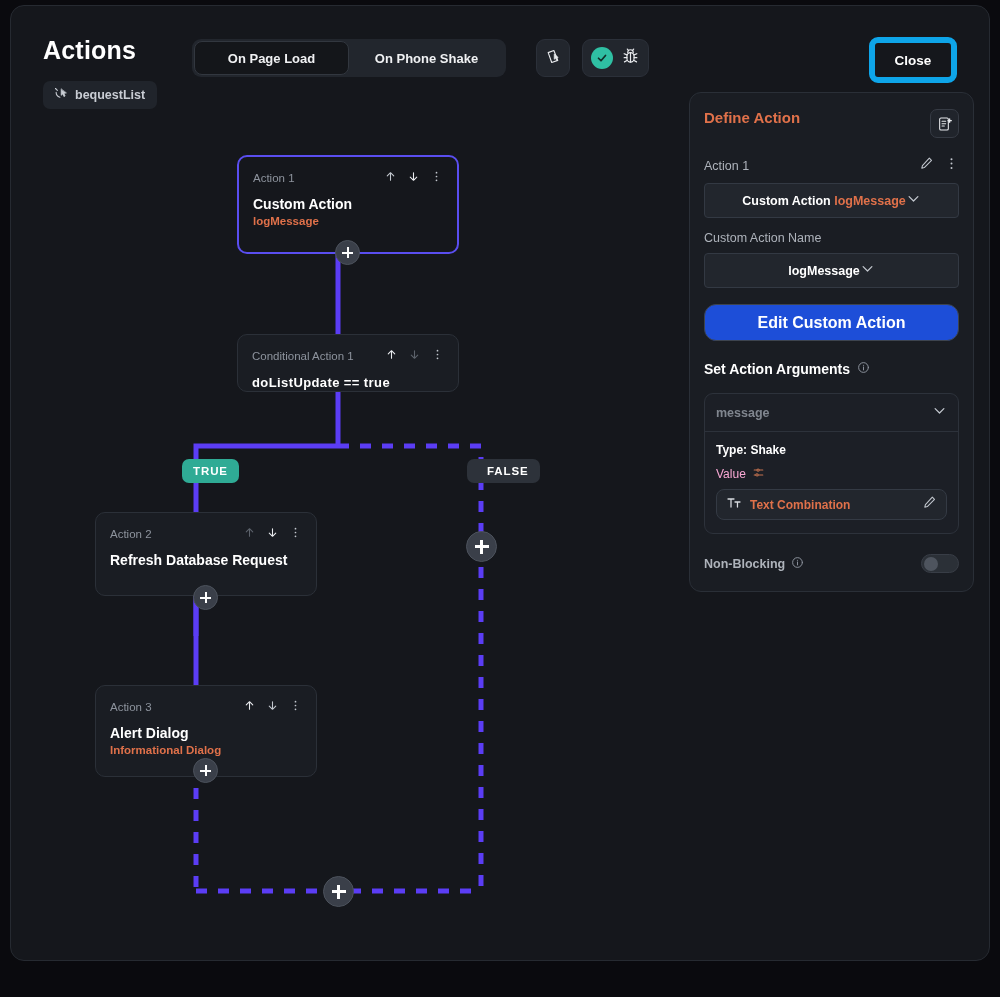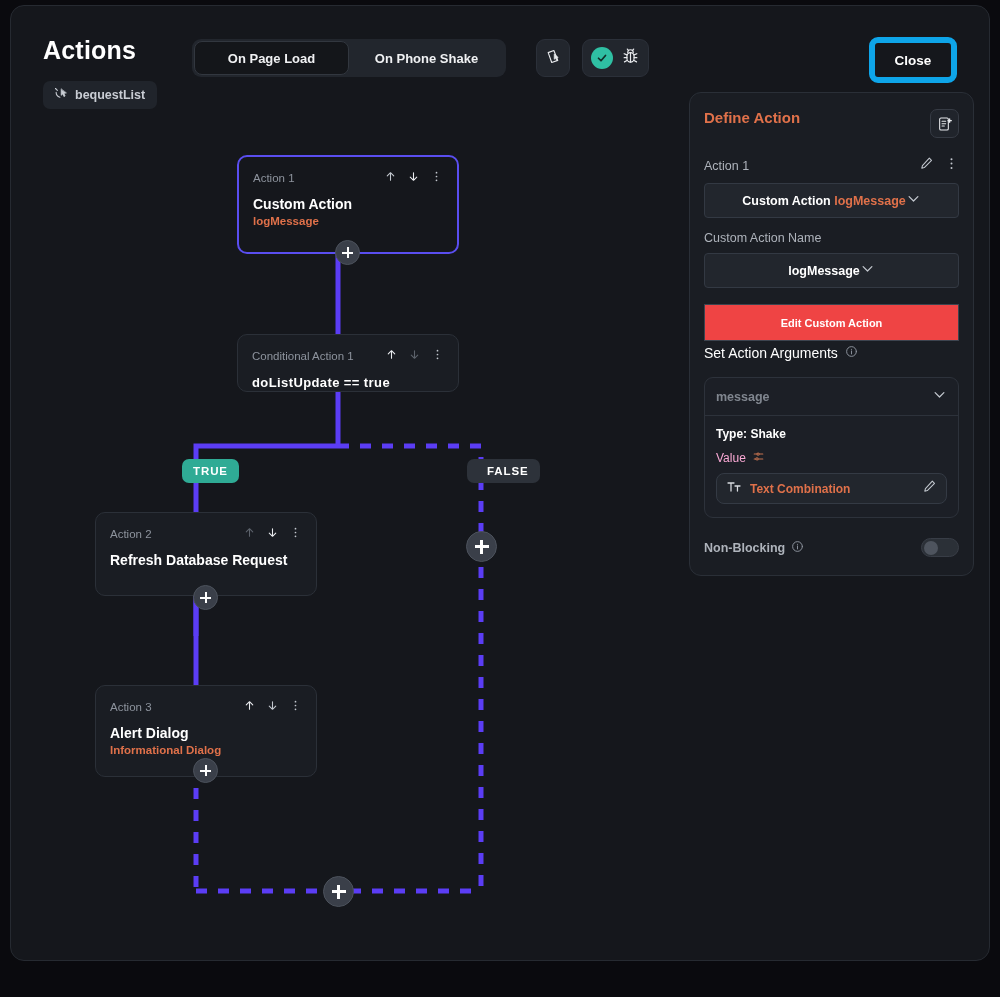--- a/index.html
+++ b/index.html
@@ -240,33 +240,33 @@
     cursor: pointer;
   }
   .select-text { font-size: 12.5px; font-weight: bold; color: #ffffff; }
   .select-text .accent { color: #e0714a; }
   .field-label { margin-top: 13px; font-size: 12.5px; color: #aeb3bb; }
 
   .edit-btn {
     margin-top: 16px;
     height: 37px;
     width: 100%;
-    background: #ef4444;
+    background: #1d4ed8;
     border: 1px solid #3d444f;
-    border-radius: 0;
+    border-radius: 12px;
     color: #ffffff;
-    font-size: 11px;
+    font-size: 16px;
     font-weight: bold;
     cursor: pointer;
   }
 
   .section-title {
-    margin-top: 4px;
+    margin-top: 20px;
     display: flex; align-items: center; gap: 7px;
-    font-size: 14px; font-weight: normal; color: #ffffff;
+    font-size: 14px; font-weight: bold; color: #ffffff;
   }
 
   .arg-box {
     margin-top: 16px;
     border: 1px solid #2d323b;
     border-radius: 9px;
     background: #1c1f26;
   }
   .arg-select {
     height: 38px;

